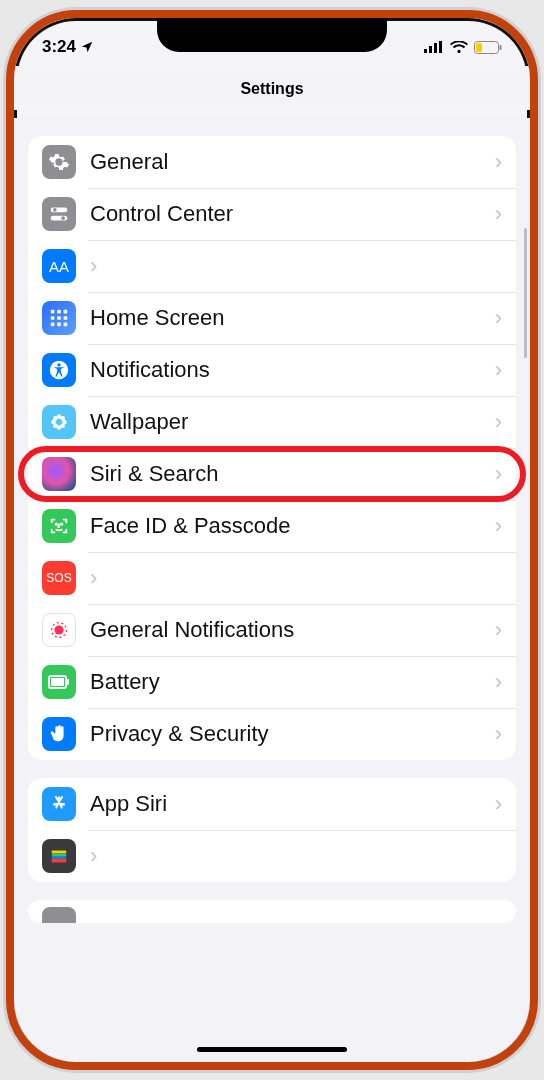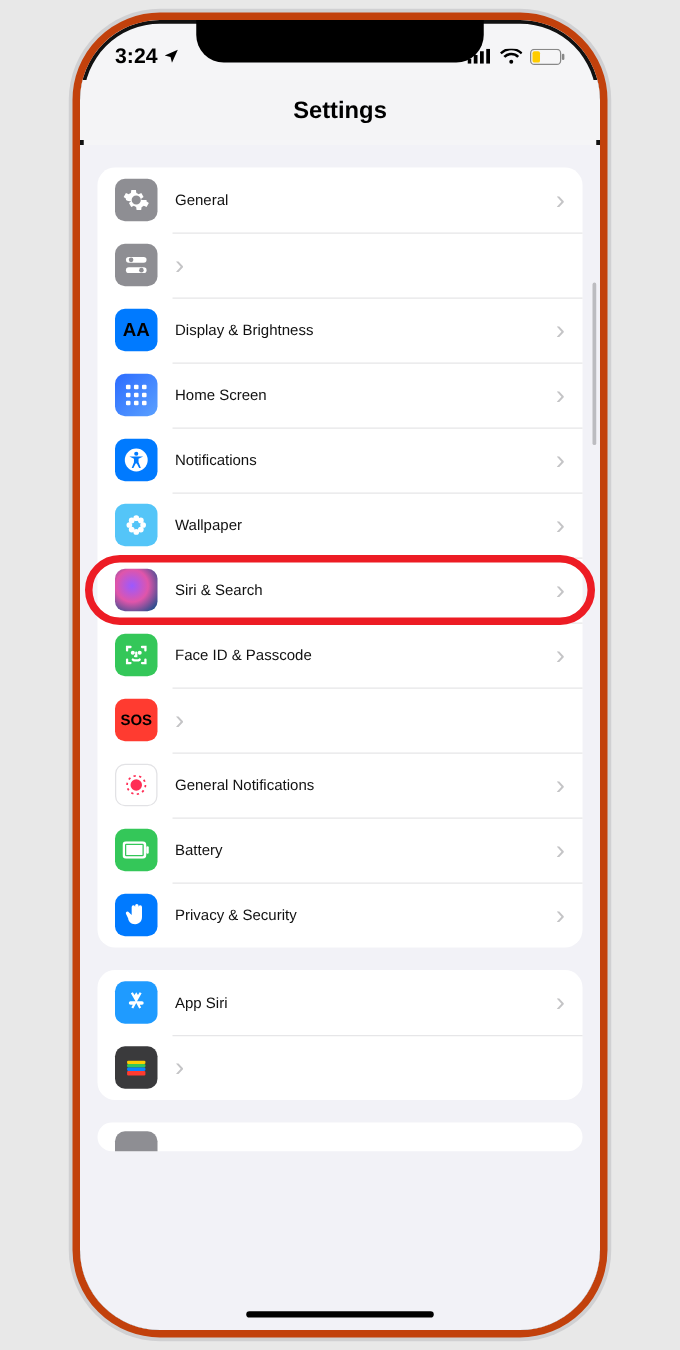--- a/index.html
+++ b/index.html
@@ -5,24 +5,24 @@
   * { box-sizing: border-box; margin: 0; padding: 0; }
   body {
     background: #e8e8e8;
     font-family: -apple-system, BlinkMacSystemFont, "Segoe UI", Helvetica, Arial, sans-serif;
     display: flex;
     justify-content: center;
     align-items: center;
     min-height: 1080px;
   }
   .phone-frame {
-    width: 428px;
+    width: 532px;
     height: 1060px;
     background: #f5f5f7;
-    border: 6px solid #c2410c;
+    border: 8px solid #c2410c;
     border-radius: 70px;
     box-shadow: 0 0 0 3px #d0d0d2, inset 0 0 0 3px #111;
     position: relative;
     overflow: hidden;
   }
   .notch {
     position: absolute;
     top: 0;
     left: 50%;
     transform: translateX(-50%);
@@ -40,21 +40,21 @@
     padding: 10px 28px 0 28px;
     font-weight: 600;
     font-size: 17px;
   }
   .status-left { display: flex; align-items: center; gap: 4px; }
   .status-right { display: flex; align-items: center; gap: 6px; }
   .loc-icon svg, .signal-icon svg, .wifi-icon svg, .battery-icon svg { display:block; }
   .nav-header {
     text-align: center;
     font-weight: 700;
-    font-size: 19px;
+    font-size: 16px;
     padding: 14px 0 12px 0;
     background: #f4f4f6;
   }
   .content {
     position: absolute;
     top: 100px;
     bottom: 0;
     left: 0;
     right: 0;
     overflow-y: hidden;
@@ -81,25 +81,25 @@
     right: 0;
     height: 1px;
     background: #e6e6e8;
   }
   .row .icon {
     width: 34px; height: 34px;
     border-radius: 8px;
     display: flex; align-items: center; justify-content: center;
     margin-right: 14px;
     flex-shrink: 0;
-    color: #000000;
+    color: #ffffff;
     font-size: 17px;
-    font-weight: 700;
-  }
-  .row .label { flex: 1; font-size: 12px; color: #111; }
+    font-weight: 400;
+  }
+  .row .label { flex: 1; font-size: 22px; color: #111; }
   .chevron { color: #c4c4c6; font-size: 22px; line-height: 1; }
   .highlight-ring {
     position: absolute;
     border: 6px solid #ed1c24;
     border-radius: 30px;
     pointer-events: none;
     top: -2px; bottom: -2px; left: -10px; right: -10px;
     z-index: 20;
   }
   .home-indicator {
@@ -194,26 +194,26 @@
 
       <div class="row">
         <div class="icon bg-gray">
           <svg width="22" height="22" viewBox="0 0 24 24">
               <rect x="3" y="5" width="18" height="5" rx="2.5" fill="#fff"></rect>
               <circle cx="7.5" cy="7.5" r="2" fill="#8e8e93"></circle>
               <rect x="3" y="14" width="18" height="5" rx="2.5" fill="#fff"></rect>
               <circle cx="16.5" cy="16.5" r="2" fill="#8e8e93"></circle>
             </svg>
         </div>
+        <div class="label">Control Center</div>
         <div class="chevron">›</div>
       </div>
 
       <div class="row">
         <div class="icon bg-blue" style="font-size:15px;">AA</div>
-        <div class="label">Display &amp; Brightness</div>
         <div class="chevron">›</div>
       </div>
 
       <div class="row">
         <div class="icon bg-home">
           <svg width="22" height="22" viewBox="0 0 24 24">
               <g fill="#fff">
                 <rect x="3" y="3" width="4" height="4" rx="1"></rect>
                 <rect x="10" y="3" width="4" height="4" rx="1"></rect>
                 <rect x="17" y="3" width="4" height="4" rx="1"></rect>

